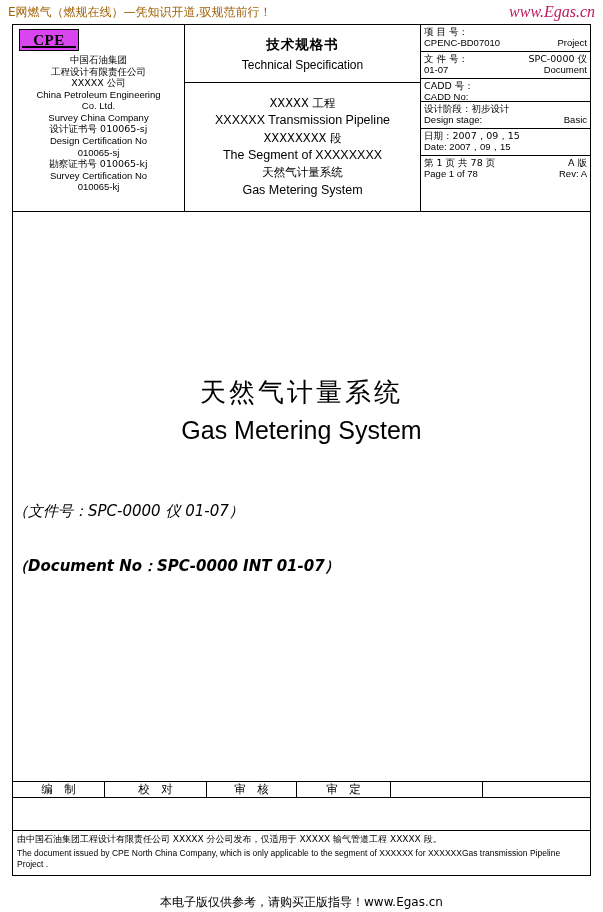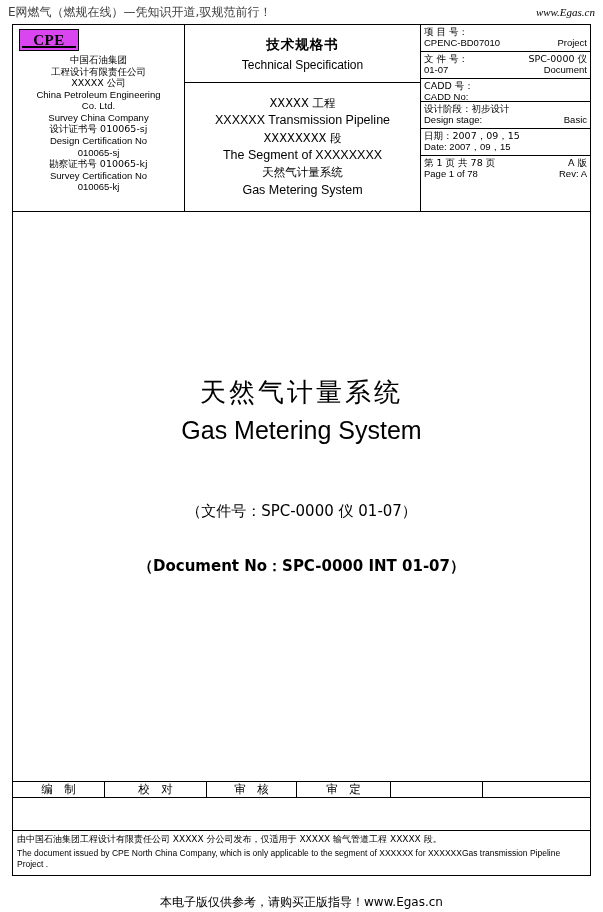--- a/index.html
+++ b/index.html
@@ -30,28 +30,28 @@
     left: 0;
     width: 603px;
     height: 20px;
     display: flex;
     align-items: center;
     justify-content: space-between;
     padding: 0 8px;
     box-sizing: border-box;
   }
   .banner-left {
-    color: #404040;
+    color: #a16207;
     font-size: 12px;
     font-family: "DejaVu Sans", sans-serif;
     white-space: nowrap;
   }
   .banner-right {
-    color: #000000;
-    font-size: 11px;
+    color: #be185d;
+    font-size: 16px;
     font-family: "Liberation Serif", serif;
     font-style: italic;
     white-space: nowrap;
   }
 
   
   .frame {
     position: absolute;
     left: 12px;
     top: 24px;
@@ -202,21 +202,21 @@
   }
   .doc-title .t-en {
     font-family: "Liberation Sans", sans-serif;
     font-size: 25px;
   }
   .doc-nums {
     position: absolute;
     top: 290px;
     left: 0;
     width: 100%;
-    text-align: center;
+    font-style: italic;
   }
   .doc-nums .n1 {
     font-family: "DejaVu Sans", sans-serif;
     font-size: 15px;
     margin-bottom: 36px;
   }
   .doc-nums .n2 {
     font-family: "DejaVu Sans", sans-serif;
     font-size: 15px;
     font-weight: bold;

